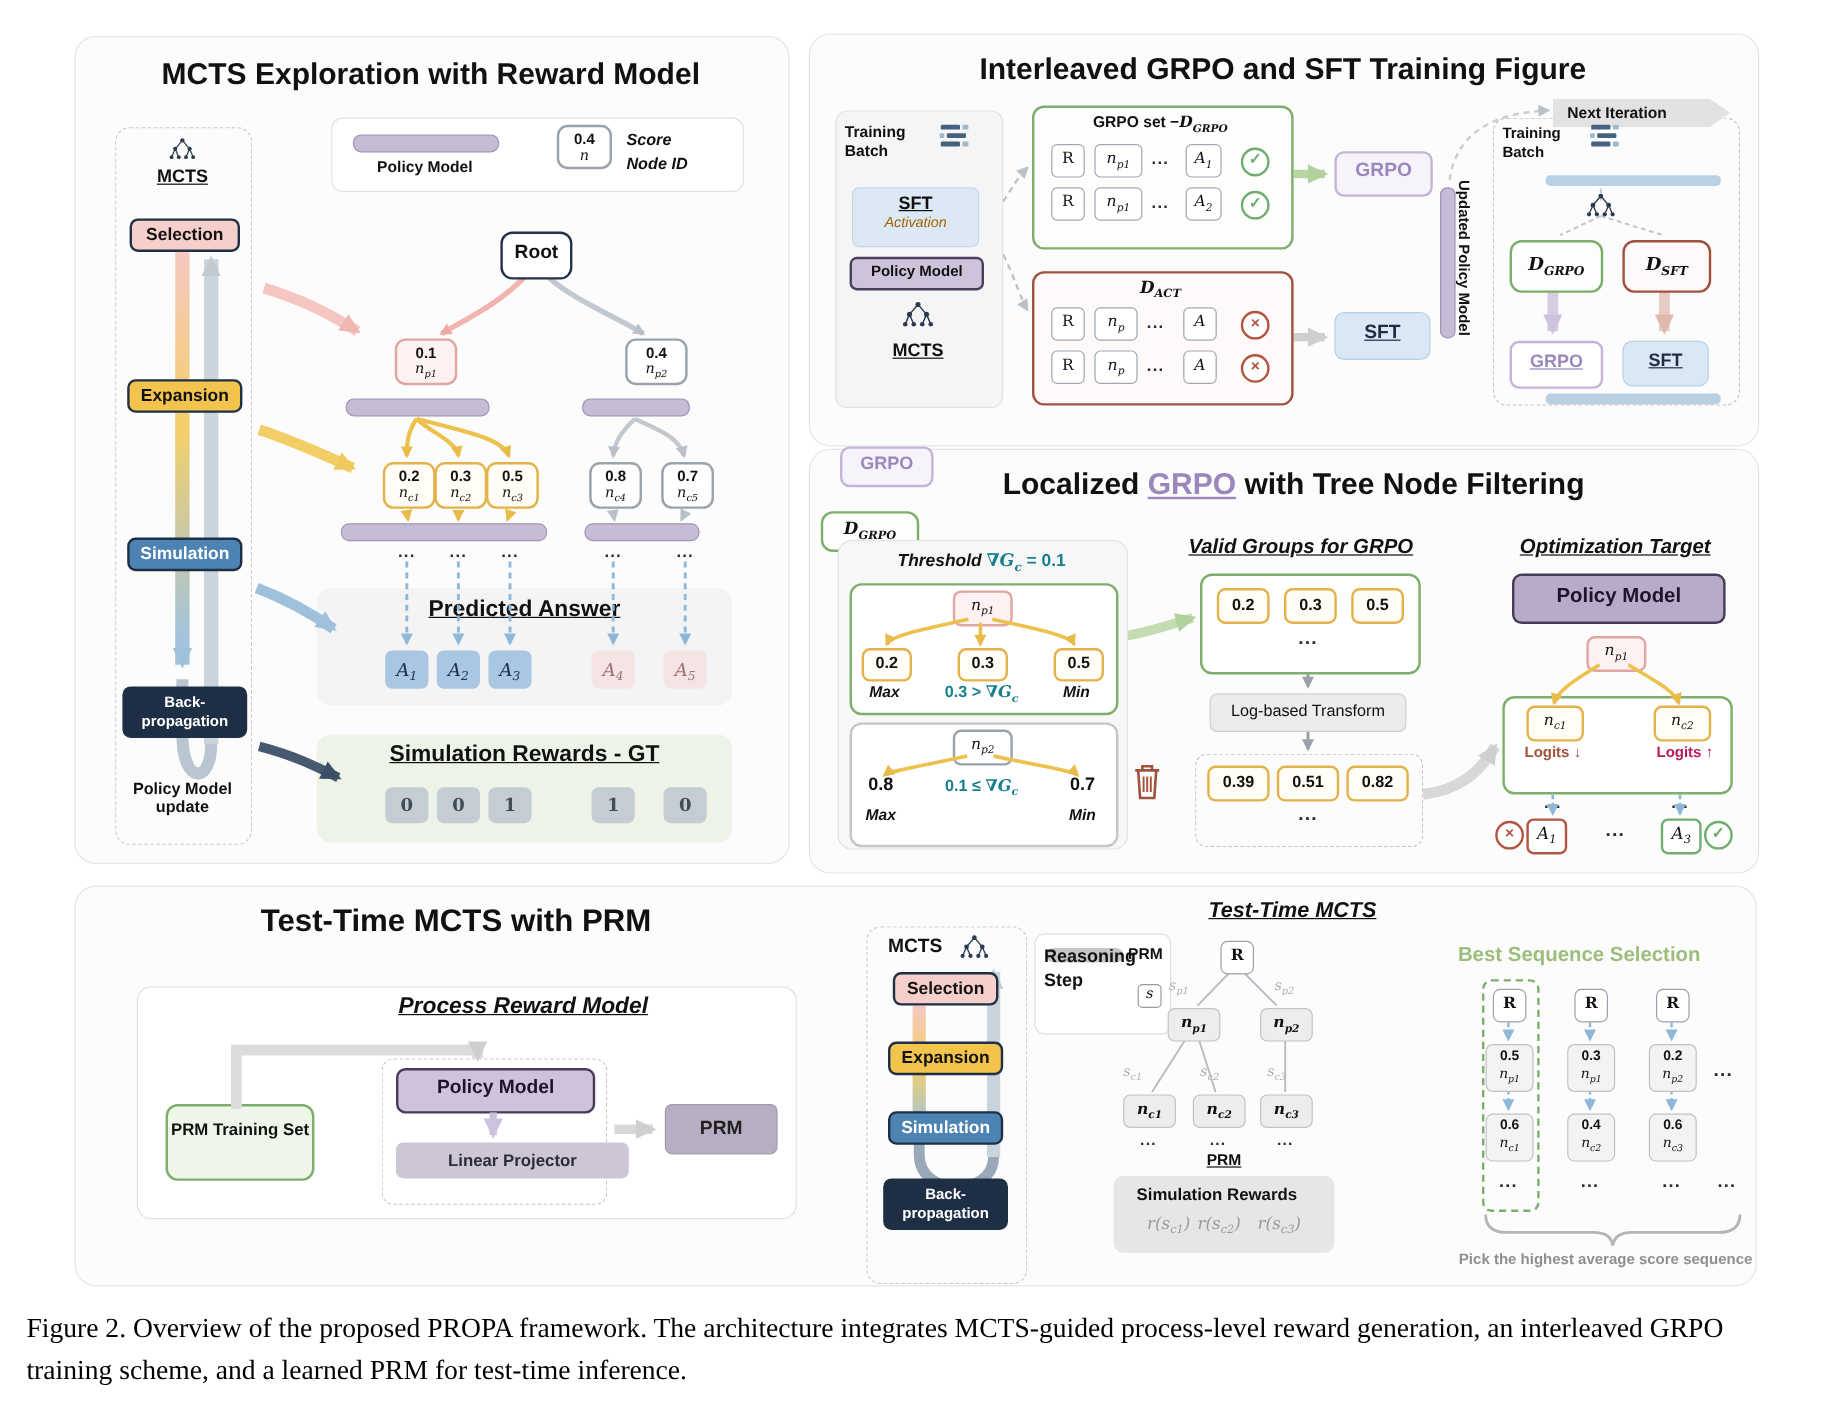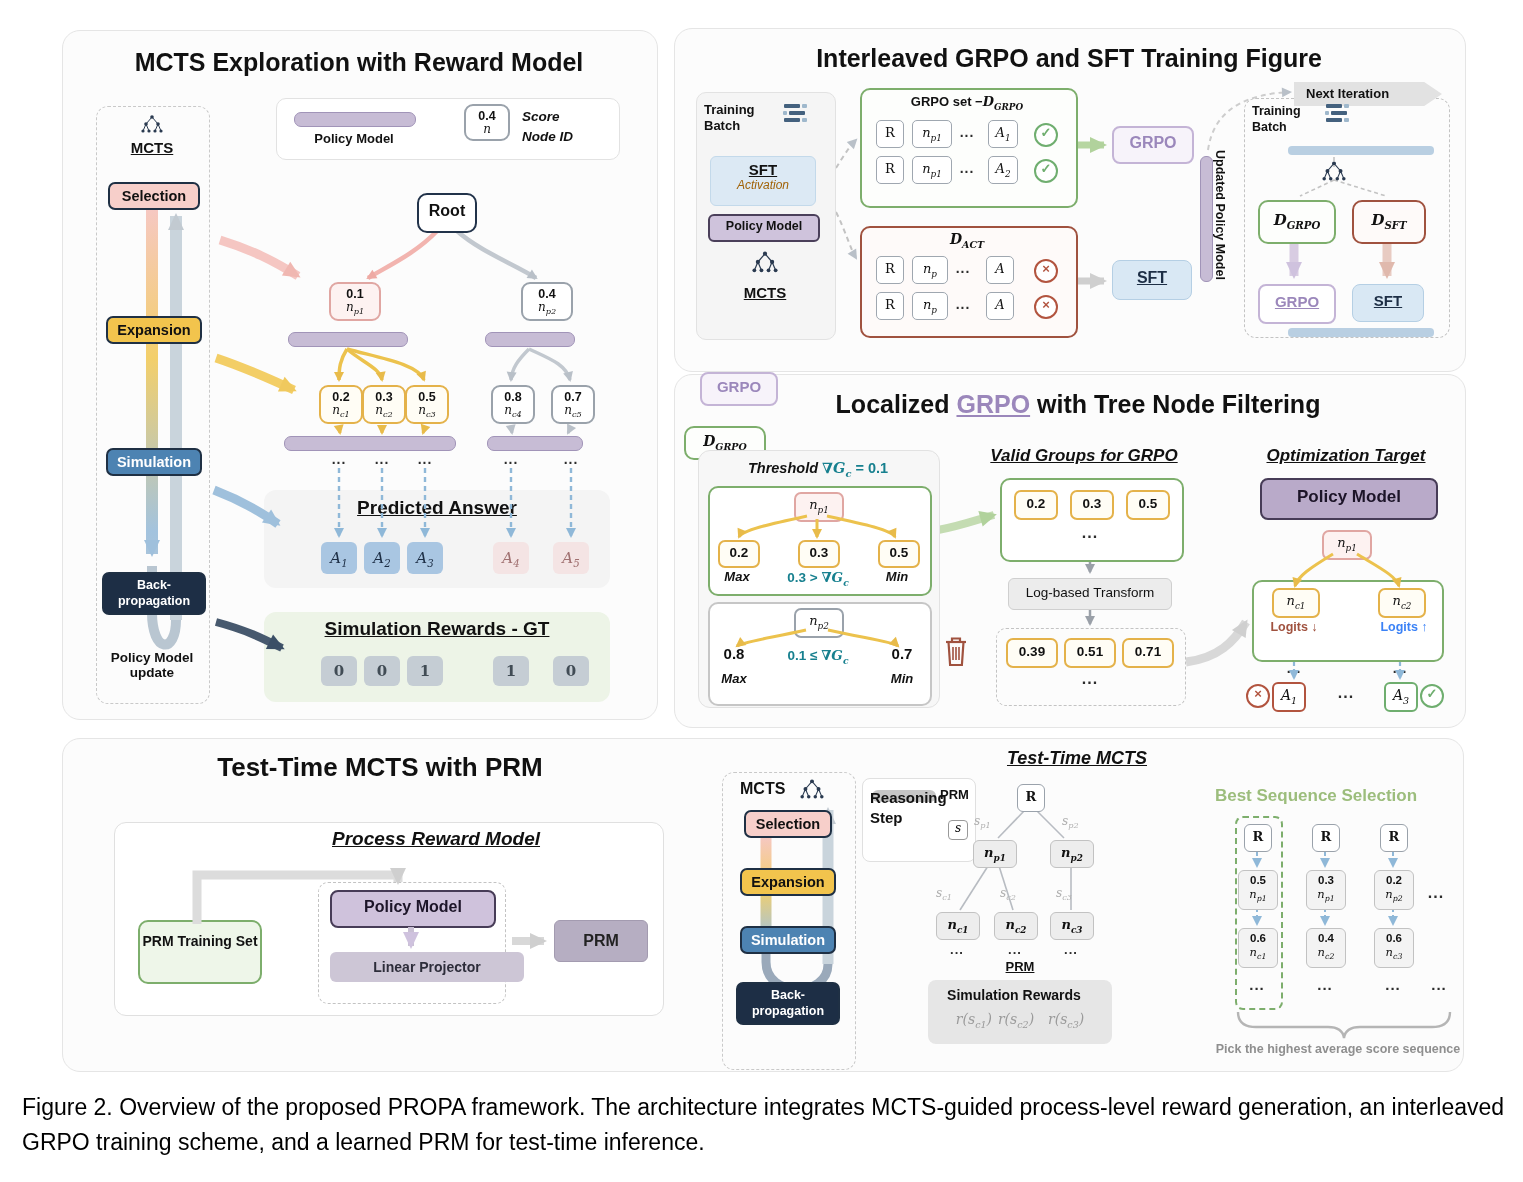--- a/index.html
+++ b/index.html
@@ -40,21 +40,21 @@
 .mark.no{border-color:#b2543f;color:#b2543f;}
 .teal{color:#17808f;}
 .ptxt{color:#9b87bb;}
 .gbox{position:absolute;border:2.5px solid #7dae6c;border-radius:10px;background:#fdfefc;}
 .rbox{position:absolute;border:2.5px solid #a0523f;border-radius:10px;background:#fefaf9;}
 .dashbox{position:absolute;border:1.8px dashed #c3c3c3;border-radius:12px;}
 .pill{position:absolute;border-radius:8px;text-align:center;font-weight:bold;}
 .snode{position:absolute;width:38px;height:36px;background:#f3f3f3;border:1.5px solid #c2c2c2;border-radius:6px;text-align:center;padding-top:2px;}
 .snode .sc{font-size:11.5px;font-weight:bold;line-height:1.25;}
 .snode .id{font-size:11.5px;font-family:"DejaVu Serif",serif;font-style:italic;line-height:1.25;}
-.caption{position:absolute;font-family:Liberation Sans, sans-serif;font-size:23px;line-height:1.5;color:#000;}
+.caption{position:absolute;font-family:Liberation Serif, serif;font-size:23px;line-height:1.5;color:#000;}
 </style>
 </head>
 <body>
 
 <div class="panel" style="left:62px;top:30px;width:594px;height:688px"></div>
 <div class="panel" style="left:674px;top:28px;width:790px;height:342px"></div>
 <div class="panel" style="left:674px;top:374px;width:790px;height:352px"></div>
 <div class="panel" style="left:62px;top:738px;width:1400px;height:332px"></div>
 
 <svg class="layer" width="1523" height="1182">
@@ -421,31 +421,31 @@
 <div class="t b i c u" style="left:978px;top:446px;width:212px;font-size:17px">Valid Groups for GRPO</div>
 <div class="gbox" style="left:1000px;top:478px;width:180px;height:80px;border-width:2px;background:#fff"></div>
 <div class="vval" style="left:1014px;top:490px;width:40px;height:26px;line-height:23px">0.2</div>
 <div class="vval" style="left:1070px;top:490px;width:40px;height:26px;line-height:23px">0.3</div>
 <div class="vval" style="left:1126px;top:490px;width:40px;height:26px;line-height:23px">0.5</div>
 <div class="dots" style="left:1070px;top:524px;width:40px;font-size:16px">...</div>
 <div class="t c" style="left:1008px;top:578px;width:162px;height:30px;background:#ececec;border:1px solid #cfcfcf;border-radius:6px;font-size:13.5px;line-height:28px">Log-based Transform</div>
 <div class="dashbox" style="left:996px;top:628px;width:188px;height:76px;border-radius:10px"></div>
 <div class="vval" style="left:1006px;top:638px;width:48px;height:26px;line-height:23px">0.39</div>
 <div class="vval" style="left:1064px;top:638px;width:48px;height:26px;line-height:23px">0.51</div>
-<div class="vval" style="left:1122px;top:638px;width:48px;height:26px;line-height:23px">0.71</div>
+<div class="vval" style="left:1122px;top:638px;width:48px;height:26px;line-height:23px">0.82</div>
 <div class="dots" style="left:1070px;top:670px;width:40px;font-size:16px">...</div>
 
 <div class="t b i c u" style="left:1248px;top:446px;width:196px;font-size:17px">Optimization Target</div>
 <div class="pill" style="left:1260px;top:478px;width:174px;height:38px;background:#b9aac9;border:2.5px solid #473c57;font-size:17px;line-height:33px;color:#1c1428">Policy Model</div>
 <div class="nid pink" style="left:1322px;top:530px;width:46px;height:26px;line-height:22px"><span>n</span><sub>p1</sub></div>
 <div class="gbox" style="left:1252px;top:580px;width:188px;height:78px;border-width:2px;background:#fff"></div>
 <div class="nid yellow" style="left:1272px;top:588px;width:44px;height:26px;line-height:22px"><span>n</span><sub>c1</sub></div>
 <div class="nid yellow" style="left:1378px;top:588px;width:44px;height:26px;line-height:22px"><span>n</span><sub>c2</sub></div>
 <div class="t b c" style="left:1258px;top:620px;width:72px;font-size:12.5px;color:#a0523f">Logits ↓</div>
-<div class="t b c" style="left:1368px;top:620px;width:72px;font-size:12.5px;color:#3b82f6">Logits ↑</div>
+<div class="t b c" style="left:1368px;top:620px;width:72px;font-size:12.5px;color:#be185d">Logits ↑</div>
 <div class="dots" style="left:1279px;top:660px;width:30px">...</div>
 <div class="dots" style="left:1385px;top:660px;width:30px">...</div>
 <div class="dots" style="left:1328px;top:684px;width:36px;font-size:16px">...</div>
 <div class="mark no" style="left:1246px;top:684px">×</div>
 <div class="t c sf i" style="left:1272px;top:682px;width:30px;height:26px;border:2px solid #b2543f;border-radius:6px;font-size:14px;line-height:23px;background:#fff"><span>A</span><sub>1</sub></div>
 <div class="t c sf i" style="left:1384px;top:682px;width:30px;height:26px;border:2px solid #6fae6f;border-radius:6px;font-size:14px;line-height:23px;background:#fff"><span>A</span><sub>3</sub></div>
 <div class="mark ok" style="left:1420px;top:684px">✓</div>
 
 <div class="t b c" style="left:150px;top:752px;width:460px;font-size:26px">Test-Time MCTS with PRM</div>
 

